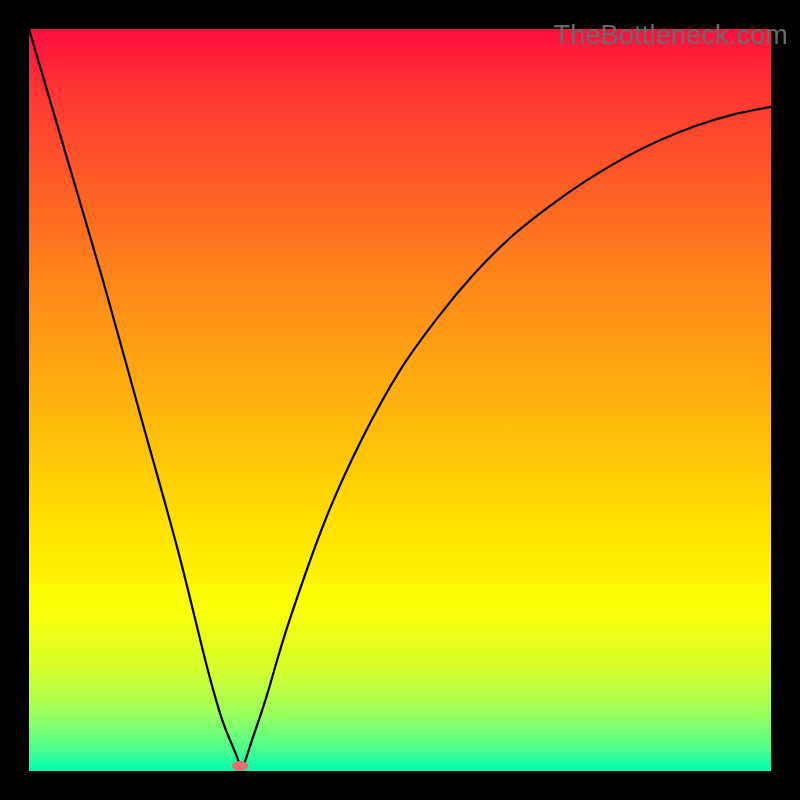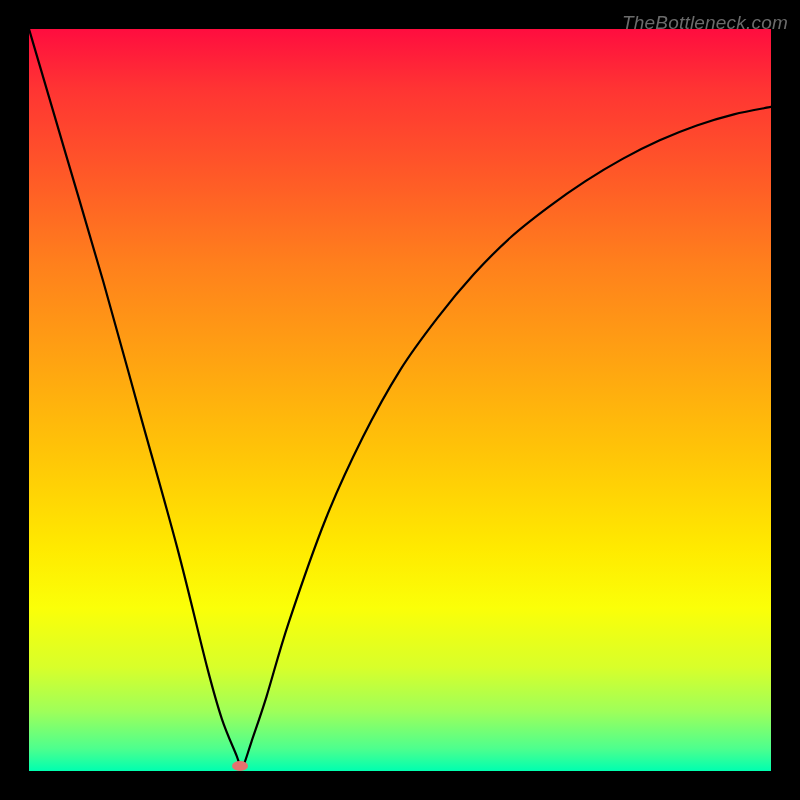--- a/index.html
+++ b/index.html
@@ -34,28 +34,27 @@
       #ffea00 70%,
       #fbff08 78%,
       #d8ff2a 86%,
       #9eff5a 92%,
       #4dff8e 97%,
       #00ffb0 100%
     );
   }
   .watermark {
     position: absolute;
-    top: 12px;
+    top: 20px;
     right: 12px;
     color: #6b6b6b;
-    font-size: 19px;
+    font-size: 27px;
     font-weight: 500;
     letter-spacing: 0.2px;
     user-select: none;
-    font-style: italic;
   }
   svg.curve {
     position: absolute;
     left: 0;
     top: 0;
     width: 742px;
     height: 742px;
   }
   .marker {
     position: absolute;

